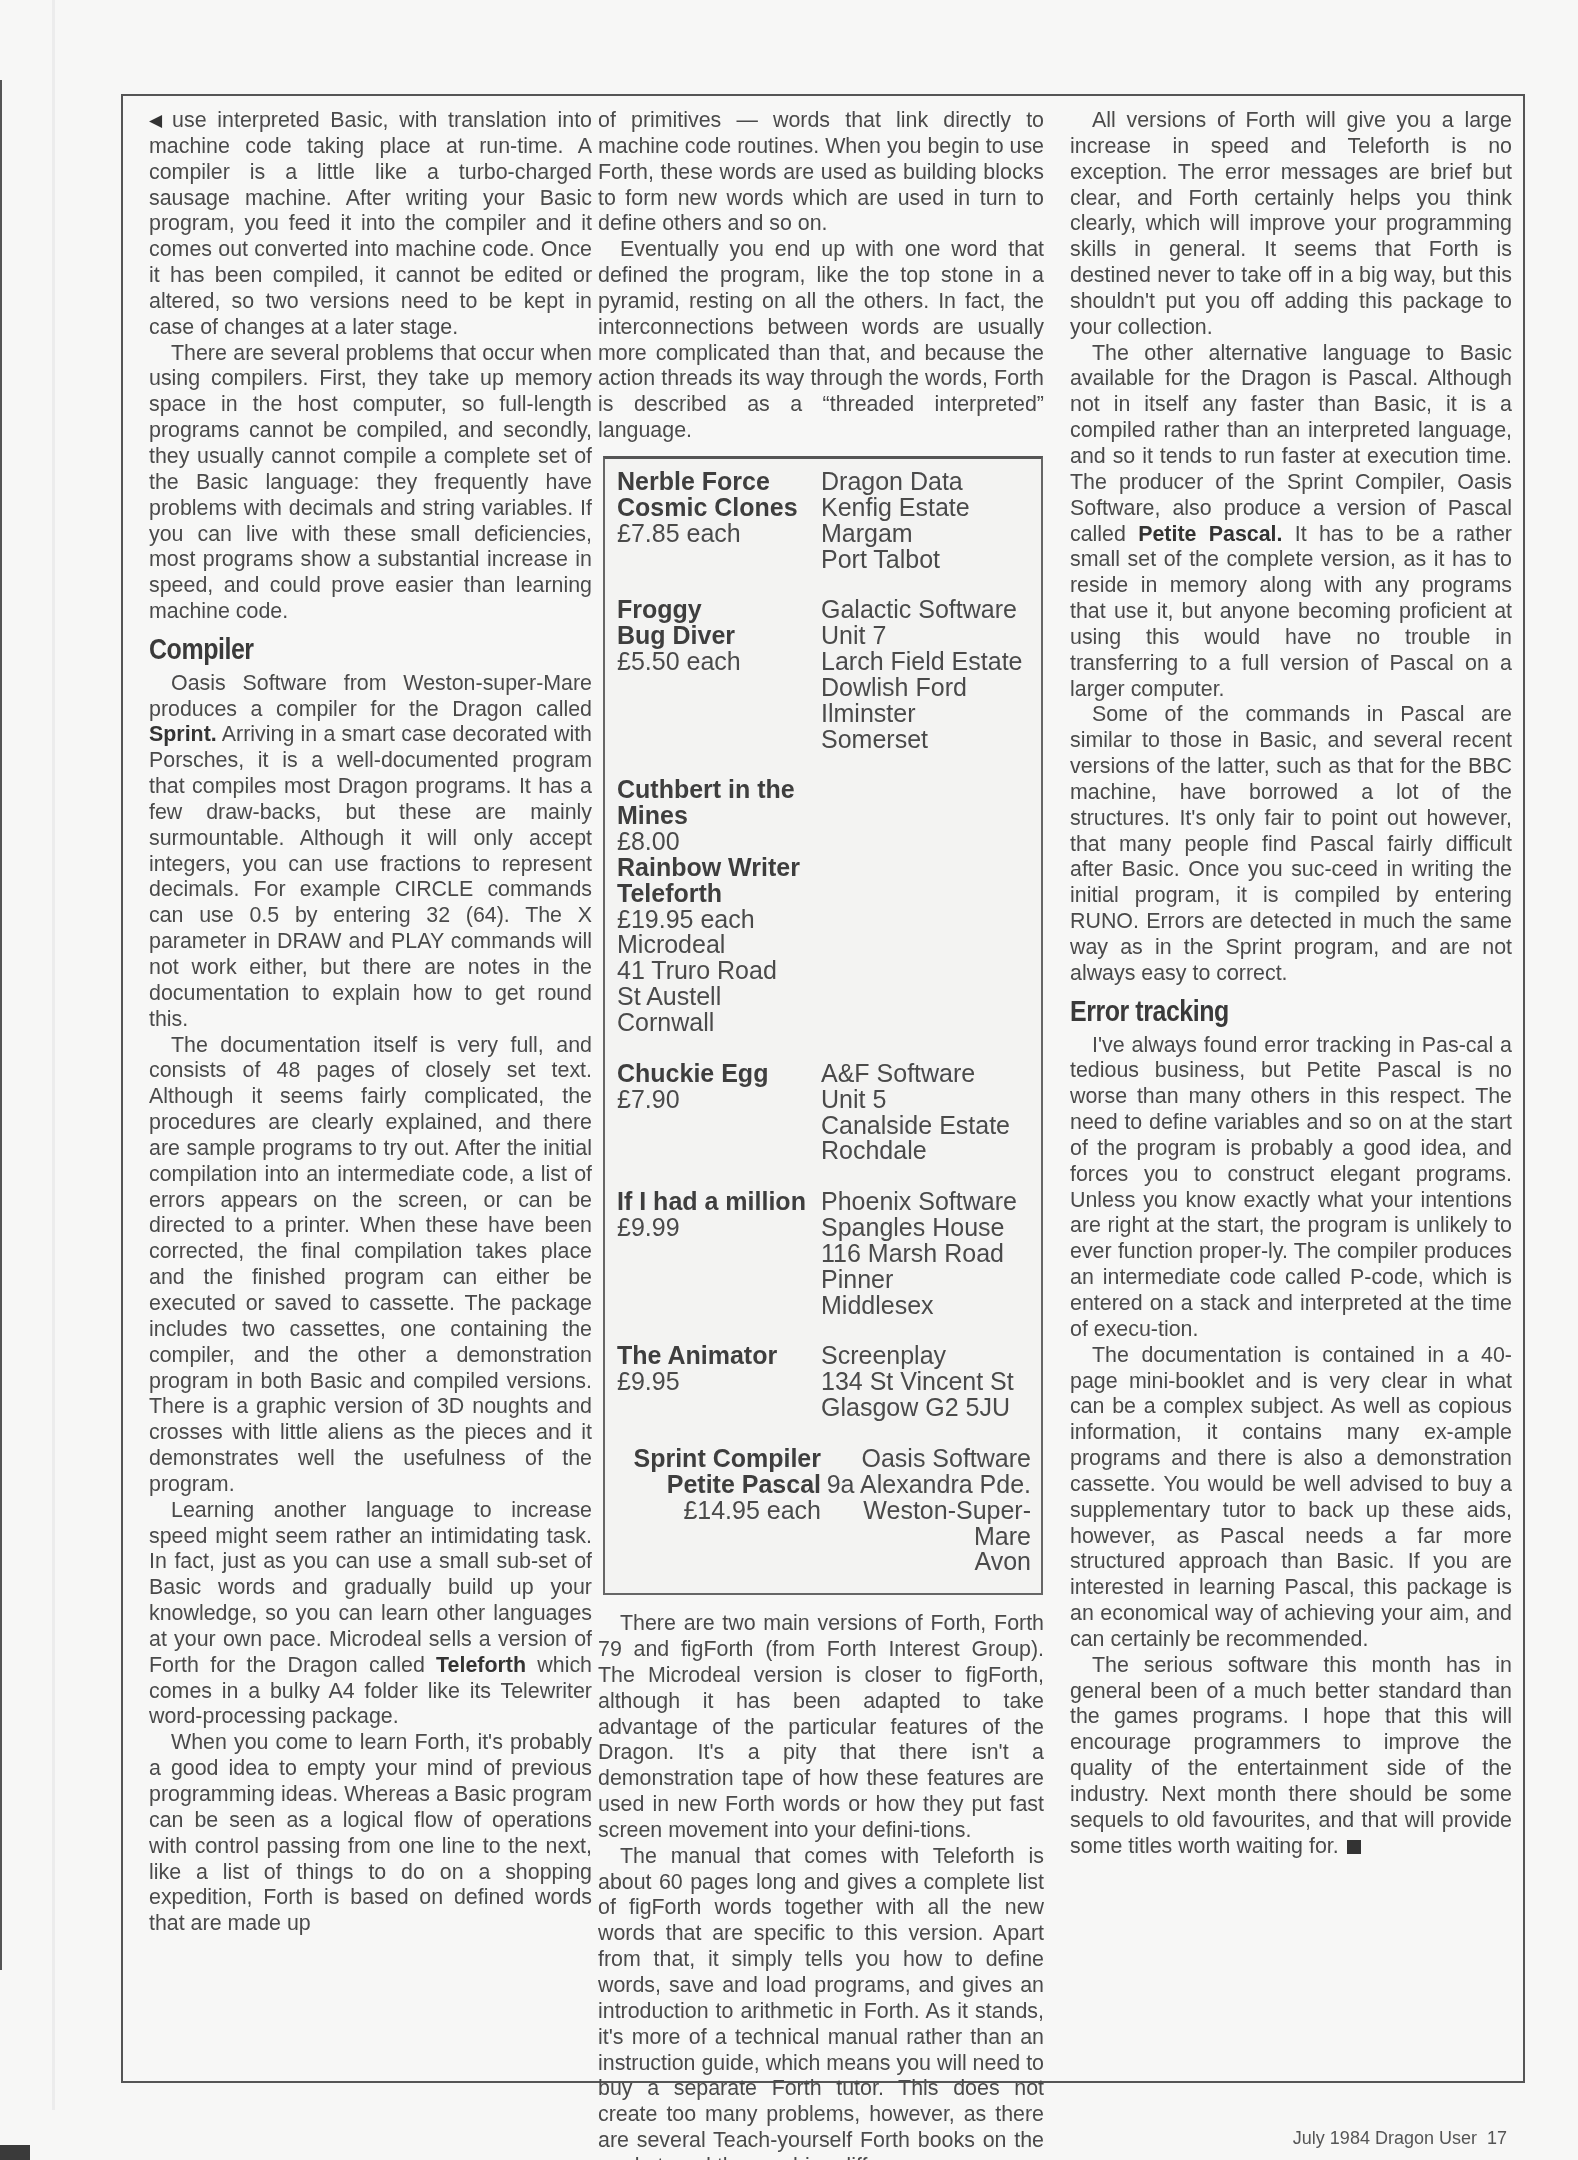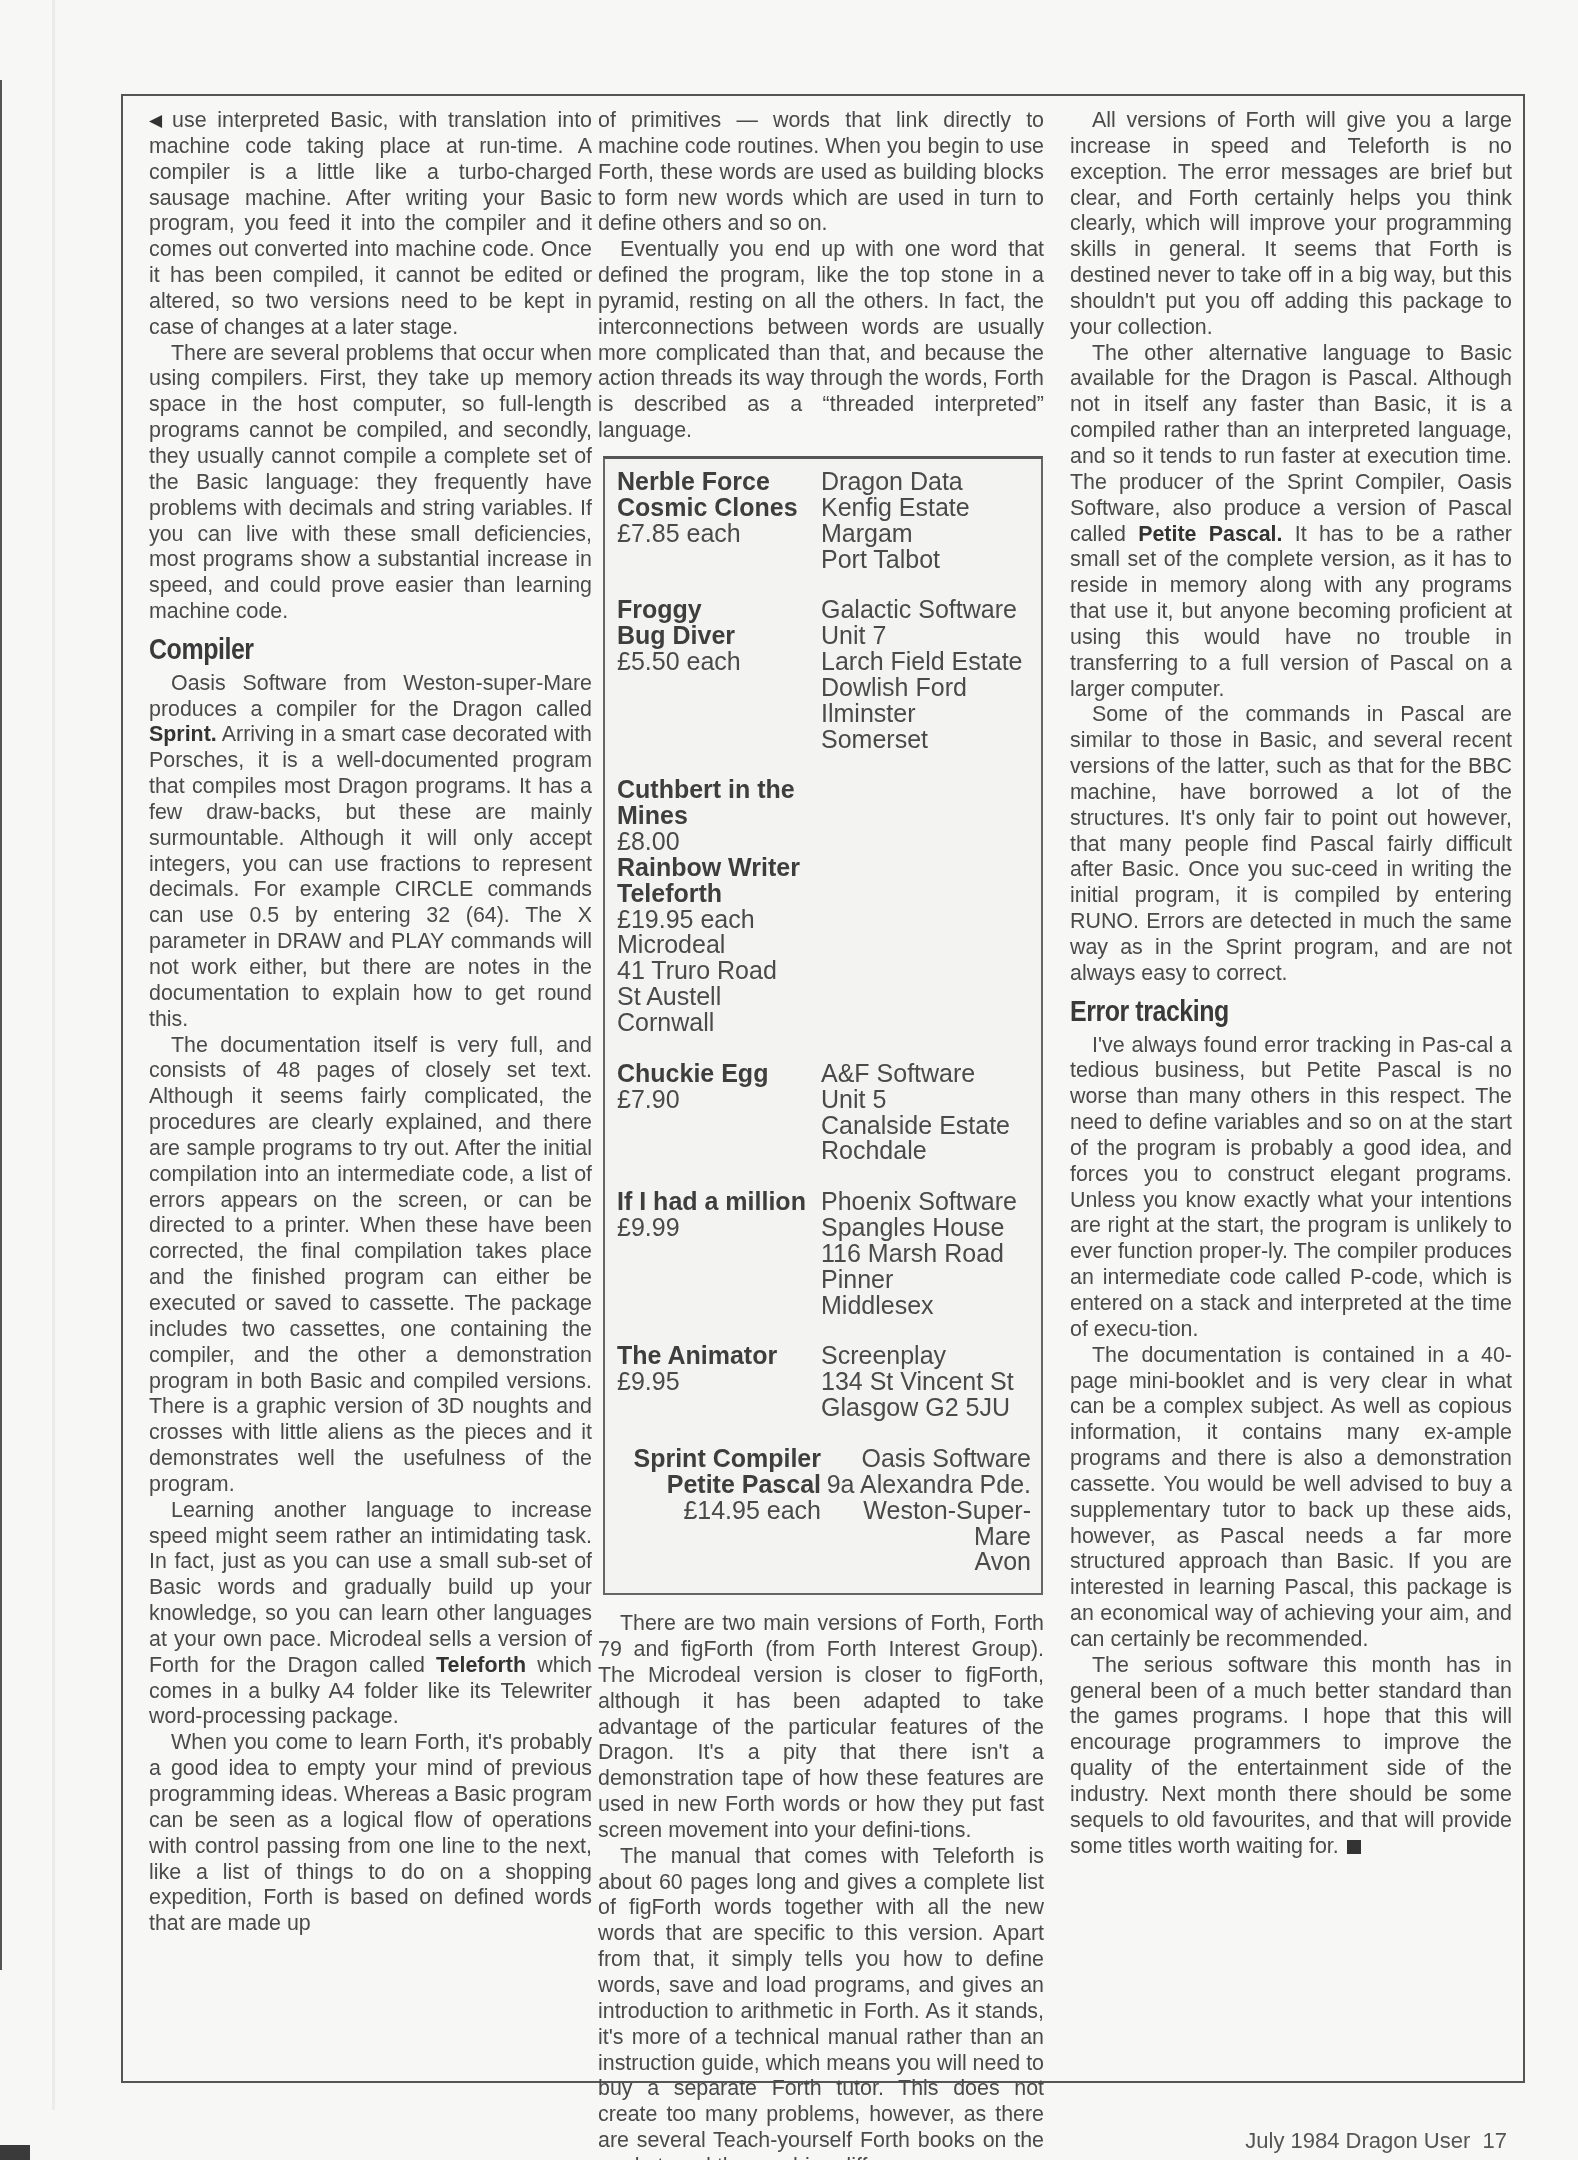--- a/index.html
+++ b/index.html
@@ -56,21 +56,21 @@
     .info-entry:last-child { margin-bottom: 0; text-align: right; }
     .info-left { width: 204px; flex: none; }
     .info-right { flex: 1; }
     .info-left .title { font-weight: bold; color: #3e3e3e; display: block; }
     .info-left .price { display: block; }
     .info-right span { display: block; }
     .info-entry.tight { margin-bottom: 2px; flex-direction: column; }
 
     .footer {
       position: absolute; top: 2128px; right: 71px;
-      font-size: 22px; color: #555;
+      font-size: 18px; color: #555;
     }
   </style>
 </head>
 <body>
 
 <div class="left-binding"></div>
 <div class="fold-line"></div>
 <div class="corner-block"></div>
 
 <div class="frame"></div>

